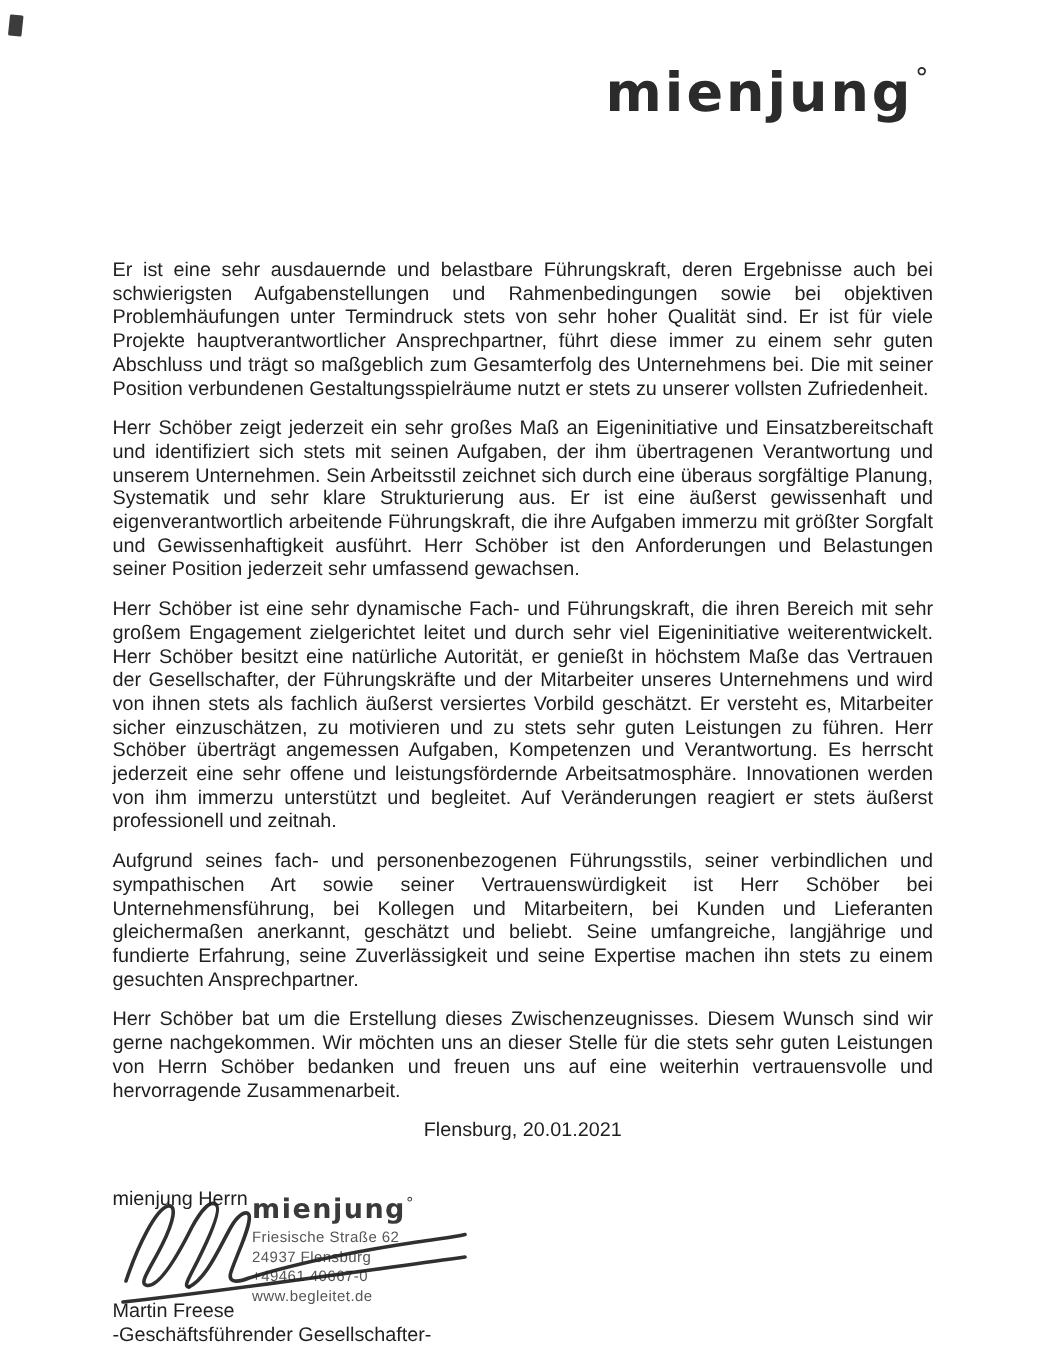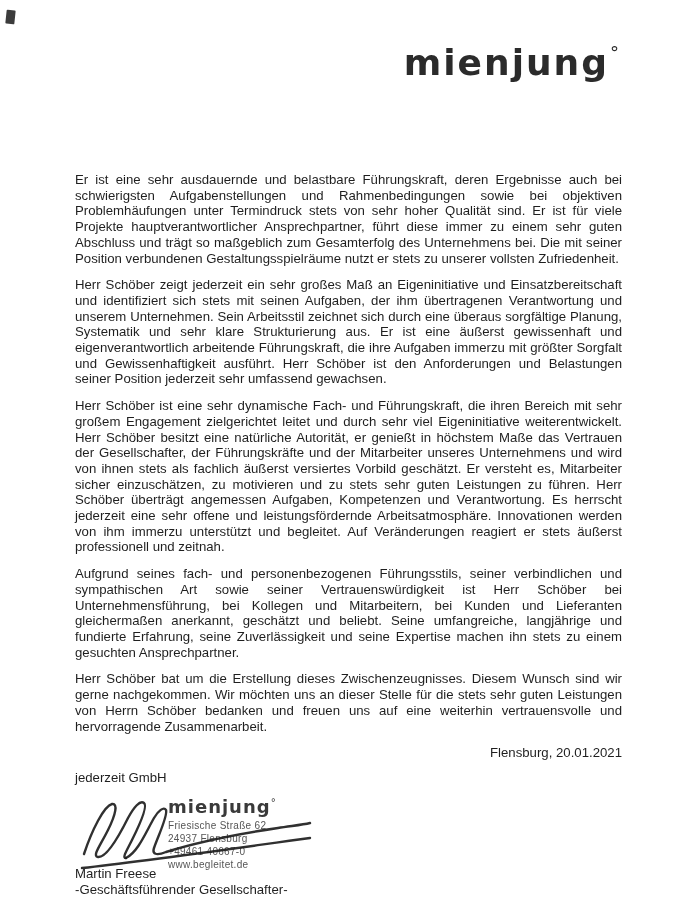--- a/index.html
+++ b/index.html
@@ -51,22 +51,22 @@
     font-size: 13.2px;
     line-height: 15.7px;
     text-align: justify;
     color: #1f1f1f;
   }
   .content p {
     margin: 0 0 11px 0;
   }
   .content p.dateline {
     margin-top: 6px;
-    margin-bottom: 9px;
-    text-align: right;
+    margin-bottom: 30px;
+    text-align: center;
   }
   .content p.company {
     text-align: left;
     margin-bottom: 0;
   }
   .stamp {
     position: absolute;
     left: 168px;
     top: 796px;
     color: #4f4f4f;
@@ -125,21 +125,21 @@
 
   <div class="logo-main"><span>mienjung</span><span class="ring">°</span></div>
 
   <div class="content">
     <p>Er ist eine sehr ausdauernde und belastbare Führungskraft, deren Ergebnisse auch bei schwierigsten Aufgabenstellungen und Rahmenbedingungen sowie bei objektiven Problemhäufungen unter Termindruck stets von sehr hoher Qualität sind. Er ist für viele Projekte hauptverantwortlicher Ansprechpartner, führt diese immer zu einem sehr guten Abschluss und trägt so maßgeblich zum Gesamterfolg des Unternehmens bei. Die mit seiner Position verbundenen Gestaltungsspielräume nutzt er stets zu unserer vollsten Zufriedenheit.</p>
     <p>Herr Schöber zeigt jederzeit ein sehr großes Maß an Eigeninitiative und Einsatzbereitschaft und identifiziert sich stets mit seinen Aufgaben, der ihm übertragenen Verantwortung und unserem Unternehmen. Sein Arbeitsstil zeichnet sich durch eine überaus sorgfältige Planung, Systematik und sehr klare Strukturierung aus. Er ist eine äußerst gewissenhaft und eigenverantwortlich arbeitende Führungskraft, die ihre Aufgaben immerzu mit größter Sorgfalt und Gewissenhaftigkeit ausführt. Herr Schöber ist den Anforderungen und Belastungen seiner Position jederzeit sehr umfassend gewachsen.</p>
     <p>Herr Schöber ist eine sehr dynamische Fach- und Führungskraft, die ihren Bereich mit sehr großem Engagement zielgerichtet leitet und durch sehr viel Eigeninitiative weiterentwickelt. Herr Schöber besitzt eine natürliche Autorität, er genießt in höchstem Maße das Vertrauen der Gesellschafter, der Führungskräfte und der Mitarbeiter unseres Unternehmens und wird von ihnen stets als fachlich äußerst versiertes Vorbild geschätzt. Er versteht es, Mitarbeiter sicher einzuschätzen, zu motivieren und zu stets sehr guten Leistungen zu führen. Herr Schöber überträgt angemessen Aufgaben, Kompetenzen und Verantwortung. Es herrscht jederzeit eine sehr offene und leistungsfördernde Arbeitsatmosphäre. Innovationen werden von ihm immerzu unterstützt und begleitet. Auf Veränderungen reagiert er stets äußerst professionell und zeitnah.</p>
     <p>Aufgrund seines fach- und personenbezogenen Führungsstils, seiner verbindlichen und sympathischen Art sowie seiner Vertrauenswürdigkeit ist Herr Schöber bei Unternehmensführung, bei Kollegen und Mitarbeitern, bei Kunden und Lieferanten gleichermaßen anerkannt, geschätzt und beliebt. Seine umfangreiche, langjährige und fundierte Erfahrung, seine Zuverlässigkeit und seine Expertise machen ihn stets zu einem gesuchten Ansprechpartner.</p>
     <p>Herr Schöber bat um die Erstellung dieses Zwischenzeugnisses. Diesem Wunsch sind wir gerne nachgekommen. Wir möchten uns an dieser Stelle für die stets sehr guten Leistungen von Herrn Schöber bedanken und freuen uns auf eine weiterhin vertrauensvolle und hervorragende Zusammenarbeit.</p>
     <p class="dateline">Flensburg, 20.01.2021</p>
-    <p class="company">jederzeit GmbH</p>
+    <p class="company">mienjung Herrn</p>
   </div>
 
   <div class="stamp">
     <div class="stamp-logo"><span>mienjung</span><span class="ring2">°</span></div>
     <div class="stamp-lines">
       <div>Friesische Straße 62</div>
       <div>24937 Flensburg</div>
       <div>+49461 40667-0</div>
       <div>www.begleitet.de</div>
     </div>

